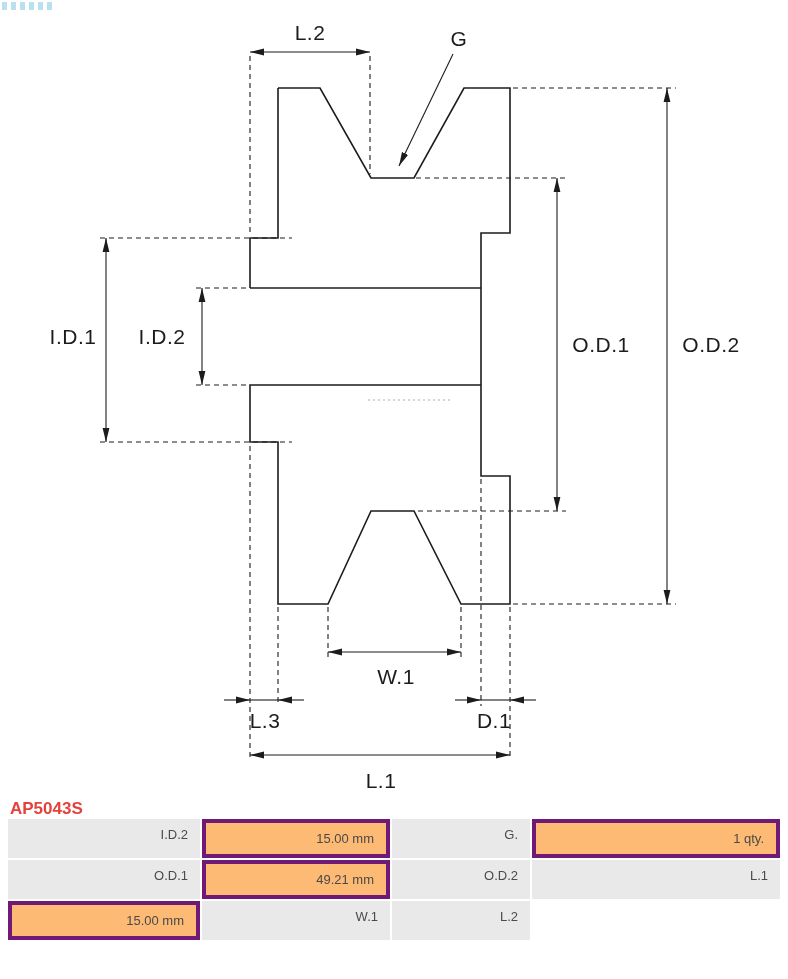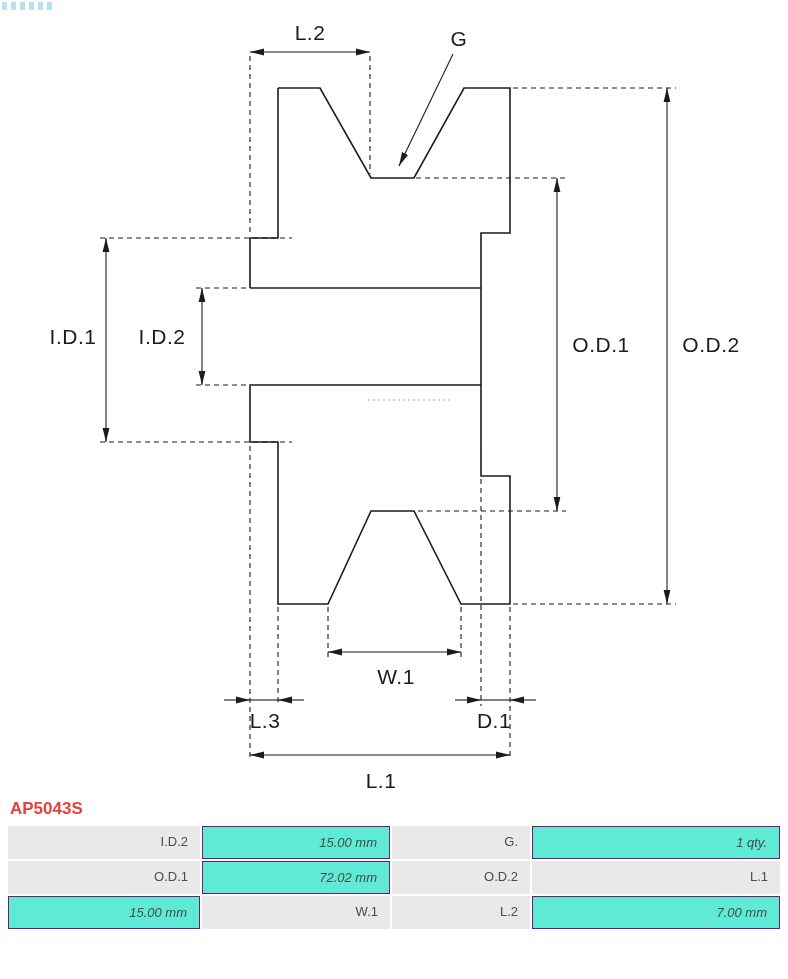--- a/index.html
+++ b/index.html
@@ -16,38 +16,38 @@
   svg{display:block;}
   svg text{
     font-family:"Liberation Sans", sans-serif;
     font-size:21px;fill:#1c1c1c;letter-spacing:0.5px;
   }
   .solid{fill:none;stroke:#1c1c1c;stroke-width:1.6;}
   .dash{fill:none;stroke:#1c1c1c;stroke-width:1.1;stroke-dasharray:5 4;}
   .dim{fill:none;stroke:#1c1c1c;stroke-width:1.1;}
   .hidden-line{fill:none;stroke:#a9a9a9;stroke-width:1;stroke-dasharray:2 3;}
   .part-number{
-    margin:4px 0 7px 10px;
+    margin:4px 0 0 10px;
     font-size:17px;font-weight:bold;color:#e5423d;
   }
   .spec-table{
     margin:0 8px;
     display:grid;
     grid-template-columns:192px 188px 138px 1fr;
     gap:2px;
     font-size:13px;color:#4a4a4a;
   }
   .cell{
     box-sizing:border-box;
     padding:8px 12px 8px 8px;
     text-align:right;line-height:15px;
     min-height:31px;
   }
   .cell-label{background:#e9e9e9;}
-  .cell-value{background:#5eead4;border:1px solid #701a75;font-style:italic;}
+  .cell-value{background:#fdba74;border:4px solid #701a75;}
   .cell-blank{background:transparent;}
 </style>
 </head>
 <body>
 
 <div class="logo-fragment"></div>
 
 <svg width="788" height="795" viewBox="0 0 788 795">
   <defs>
     <marker id="arr" viewBox="0 0 14 8" refX="14" refY="4" markerWidth="14" markerHeight="8" markerUnits="userSpaceOnUse" orient="auto-start-reverse">
@@ -125,24 +125,23 @@
 <div class="part-number">AP5043S</div>
 
 <div class="spec-table">
 
   <div class="cell cell-label">I.D.2</div>
   <div class="cell cell-value">15.00 mm</div>
   <div class="cell cell-label">G.</div>
   <div class="cell cell-value">1 qty.</div>
 
   <div class="cell cell-label">O.D.1</div>
-  <div class="cell cell-value">72.02 mm</div>
+  <div class="cell cell-value">49.21 mm</div>
   <div class="cell cell-label">O.D.2</div>
 
   <div class="cell cell-label">L.1</div>
   <div class="cell cell-value">15.00 mm</div>
   <div class="cell cell-label">W.1</div>
 
   <div class="cell cell-label">L.2</div>
-  <div class="cell cell-value">7.00 mm</div>
   <div class="cell cell-blank"></div>
   <div class="cell cell-blank"></div>
 </div>
 
 </body></html>

